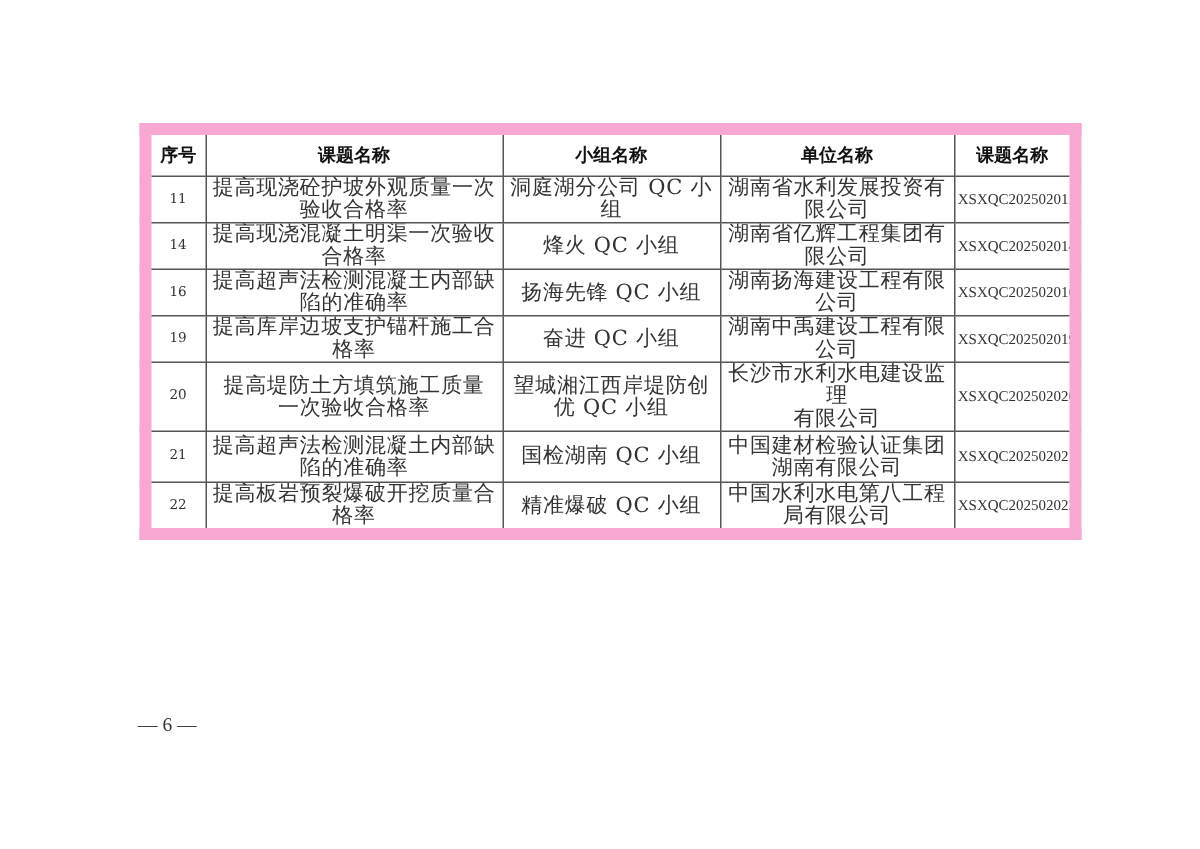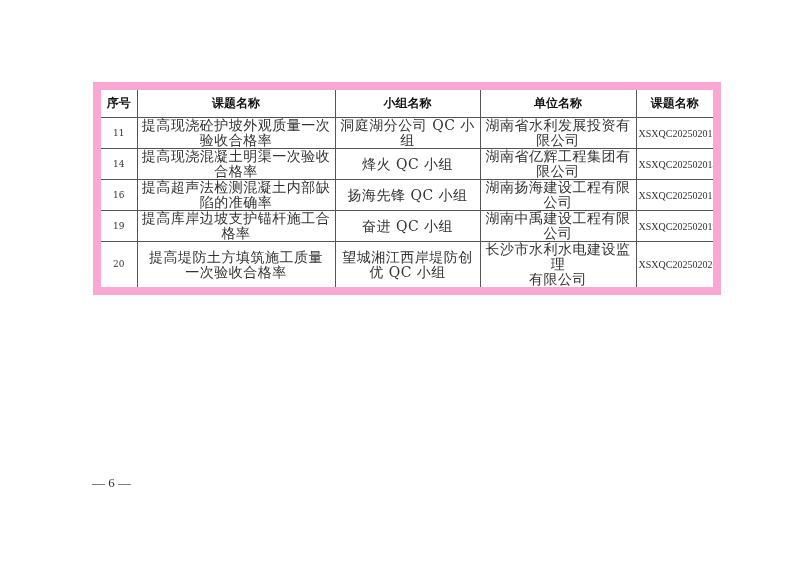--- a/index.html
+++ b/index.html
@@ -102,16 +102,39 @@
           <span class="line">提高堤防土方填筑施工质量</span>
           <span class="line">一次验收合格率</span>
         </td>
         <td>望城湘江西岸堤防创优 QC 小组</td>
         <td>
           <span class="line">长沙市水利水电建设监理</span>
           <span class="line">有限公司</span>
         </td>
         <td class="cert">XSXQC202502020</td>
       </tr>
+      <tr class="r2">
+        <td class="num">21</td>
+        <td>
+          <span class="line">提高超声法检测混凝土内部缺陷的准确率</span>
+        </td>
+        <td>国检湖南 QC 小组</td>
+        <td>
+          <span class="line">中国建材检验认证集团</span>
+          <span class="line">湖南有限公司</span>
+        </td>
+        <td class="cert">XSXQC202502021</td>
+      </tr>
+      <tr class="r1">
+        <td class="num">22</td>
+        <td>
+          <span class="line">提高板岩预裂爆破开挖质量合格率</span>
+        </td>
+        <td>精准爆破 QC 小组</td>
+        <td>
+          <span class="line">中国水利水电第八工程局有限公司</span>
+        </td>
+        <td class="cert">XSXQC202502022</td>
+      </tr>
     </tbody>
 </table>
 
 <div class="footer">— 6 —</div>
 
 </body></html>

